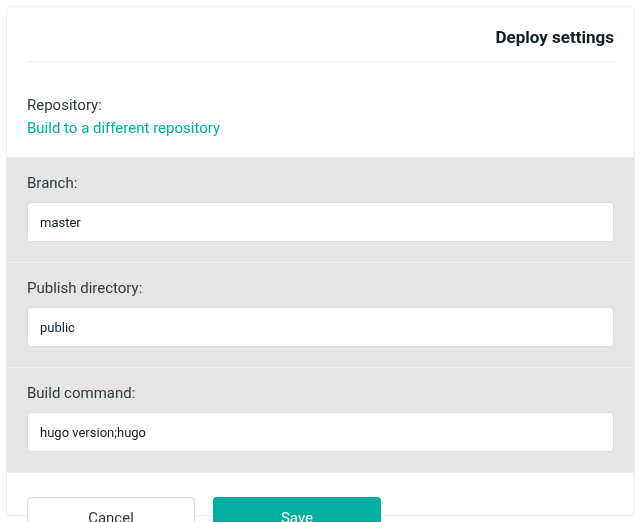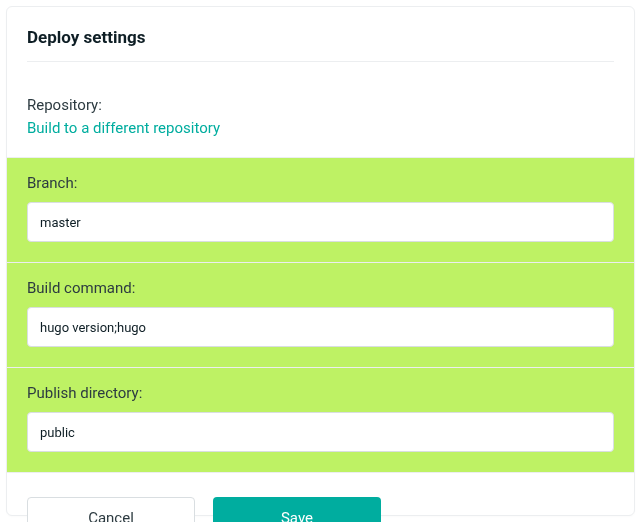--- a/index.html
+++ b/index.html
@@ -15,20 +15,21 @@
       height: 100%;
       background: #fff;
       border: 1px solid #eceef0;
       border-radius: 6px;
       box-shadow: 0 1px 2px rgba(0,0,0,0.02);
       display: flex;
       flex-direction: column;
     }
     .card-header {
       padding: 20px 20px 14px 20px;
+      text-align: right;
     }
     .card-title {
       font-size: 17px;
       font-weight: 700;
       color: #0e1e25;
       padding-bottom: 14px;
       border-bottom: 1px solid #eceef0;
     }
     .repo-section {
       padding: 20px 20px 20px 20px;
@@ -41,21 +42,21 @@
     .link {
       font-size: 15px;
       color: #00ad9f;
       text-decoration: none;
       cursor: pointer;
       display: inline-block;
     }
     .field-block {
       padding: 16px 20px 20px 20px;
       border-top: 1px solid #eceef0;
-      background: #bef264;
+      background: #e5e5e5;
     }
     .field-label {
       font-size: 15px;
       color: #2d3b41;
       margin-bottom: 10px;
       display: block;
     }
     .text-input {
       width: 100%;
       height: 40px;
@@ -110,27 +111,27 @@
     <div class="static-label">Repository:</div>
     <a class="link">Build to a different repository</a>
   </div>
 
   <div class="field-block">
     <label class="field-label">Branch:</label>
     <input type="text" class="text-input" value="master" style="">
   </div>
 
   <div class="field-block">
-    <label class="field-label">Build command:</label>
-    <input type="text" class="text-input" value="hugo version;hugo" style="">
+    <label class="field-label">Publish directory:</label>
+    <input type="text" class="text-input" value="public" style="">
   </div>
 
   <div class="field-block">
-    <label class="field-label">Publish directory:</label>
-    <input type="text" class="text-input" value="public" style="">
+    <label class="field-label">Build command:</label>
+    <input type="text" class="text-input" value="hugo version;hugo" style="">
   </div>
 
   <div class="actions">
     <button class="btn btn-secondary">Cancel</button>
     <button class="btn btn-primary">Save</button>
   </div>
 
 </div>
 
 </body></html>

